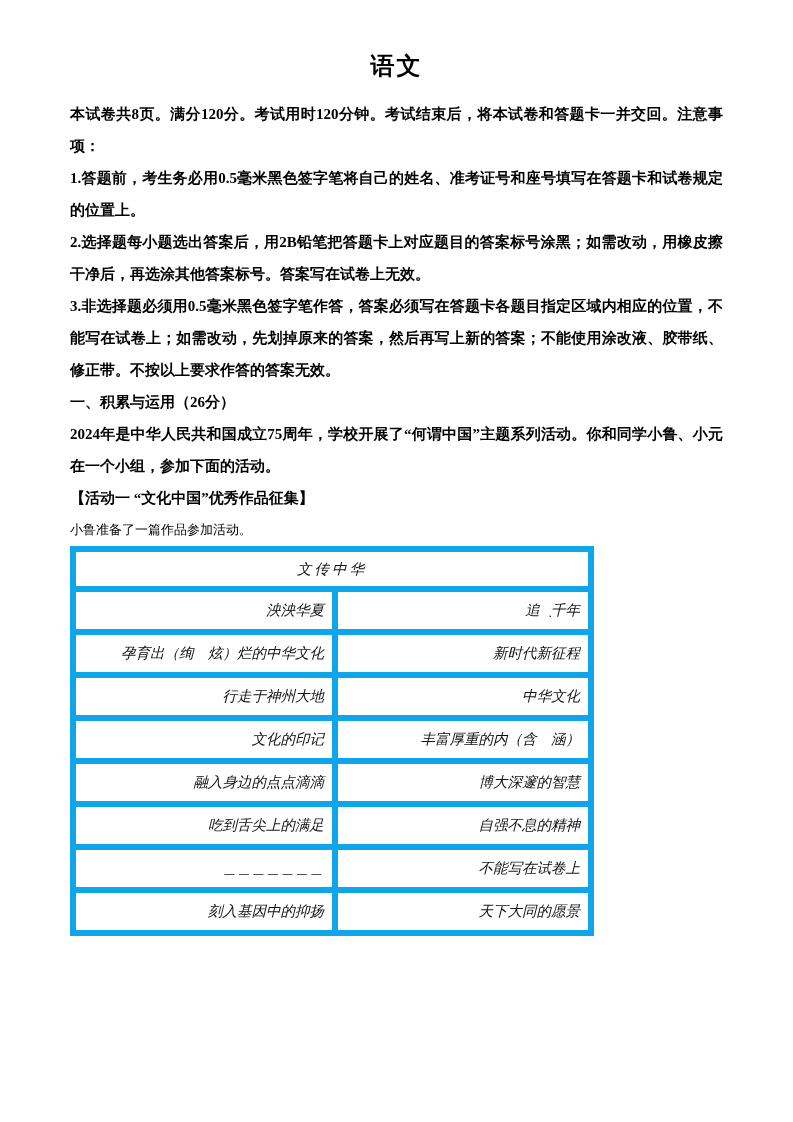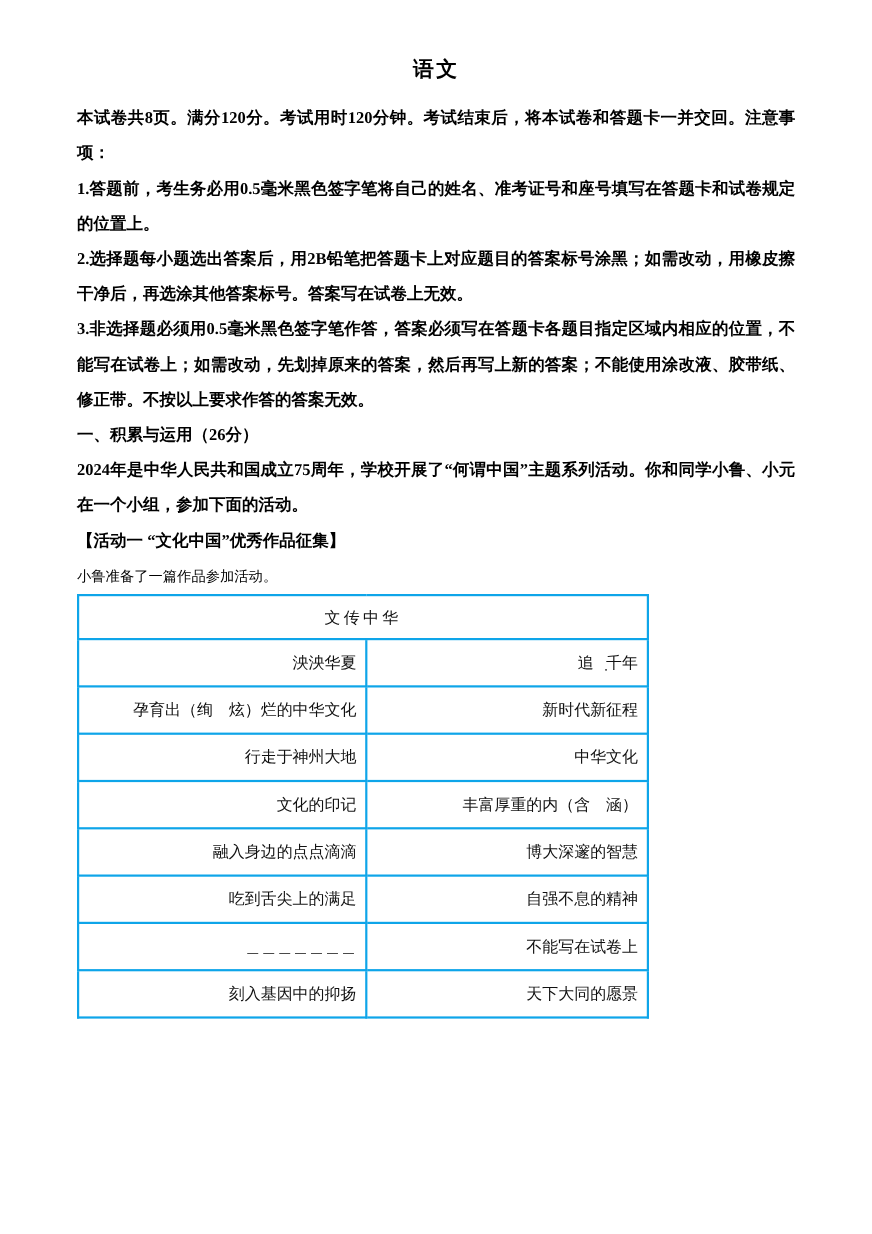--- a/index.html
+++ b/index.html
@@ -15,21 +15,21 @@
     font-family: "Liberation Serif", serif;
     color: #000000;
   }
   .page {
     width: 793px;
     height: 1122px;
     padding: 50px 70px 0 70px;
   }
   .doc-title {
     text-align: center;
-    font-size: 19px;
+    font-size: 24px;
     font-weight: bold;
     margin: 0 0 16px 0;
     letter-spacing: 2px;
   }
   .para {
     font-size: 15px;
     font-weight: bold;
     line-height: 32px;
     margin: 0;
     text-align: justify;
@@ -40,21 +40,22 @@
     line-height: 20px;
     margin: 6px 0 6px 0;
   }
   table.works-table {
     border-collapse: collapse;
     margin-top: 4px;
     table-layout: fixed;
   }
   .works-table th,
   .works-table td {
-    border: 2px solid #0ea5e9;
+    border: 6px solid #0ea5e9;
+    font-style: italic;
     font-weight: normal;
     font-size: 14.5px;
     color: #111;
   }
   .works-table th {
     height: 40px;
     text-align: center;
     letter-spacing: 3px;
   }
   .works-table td {

